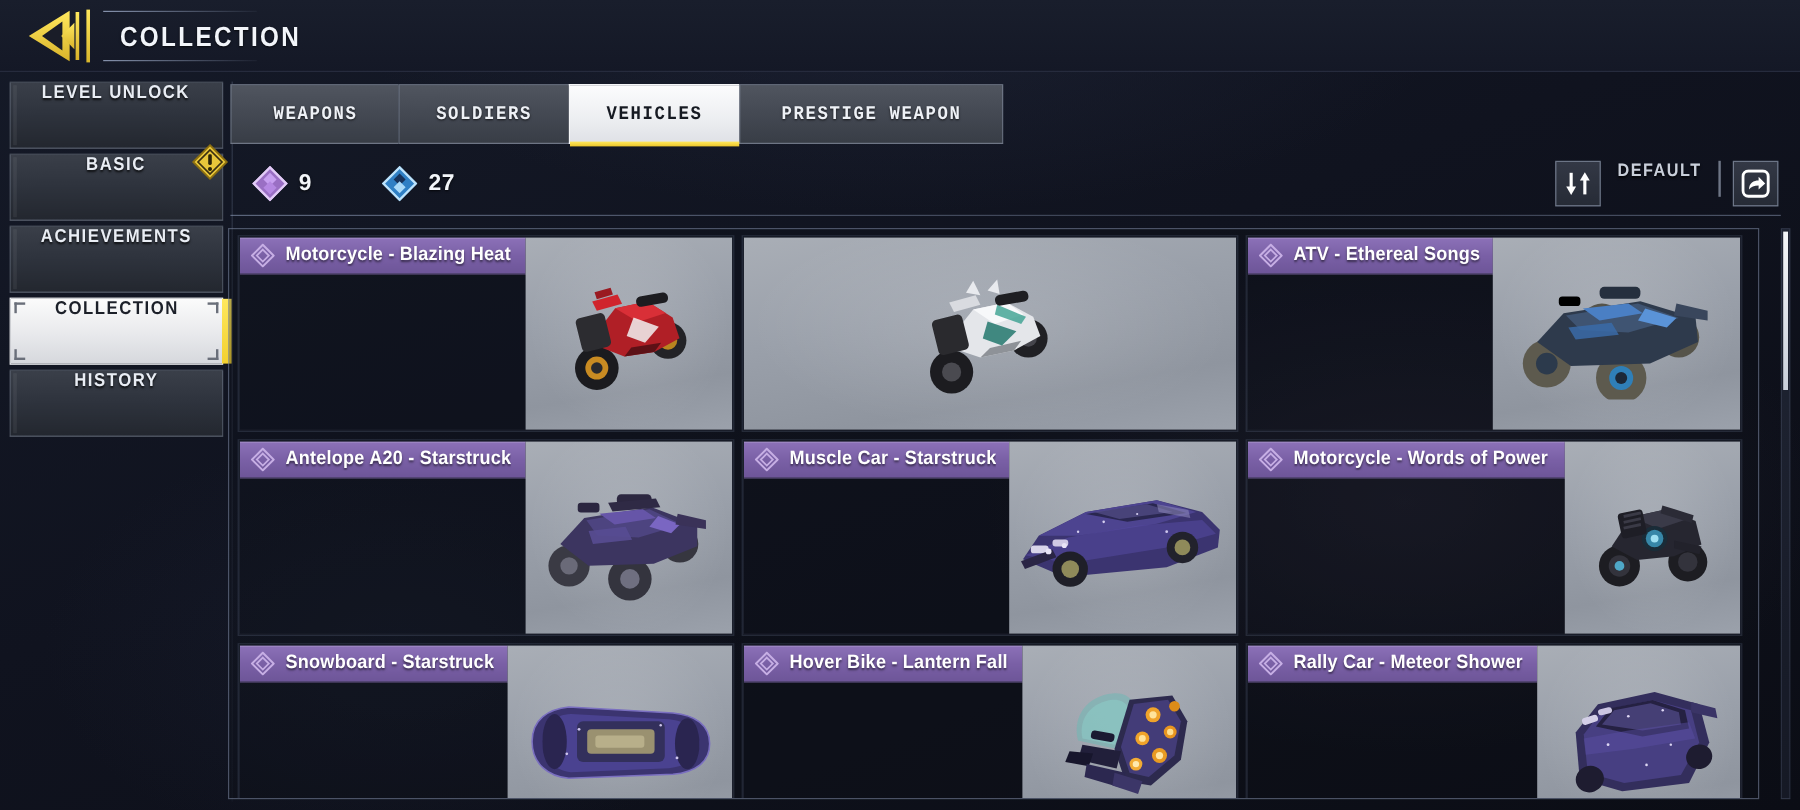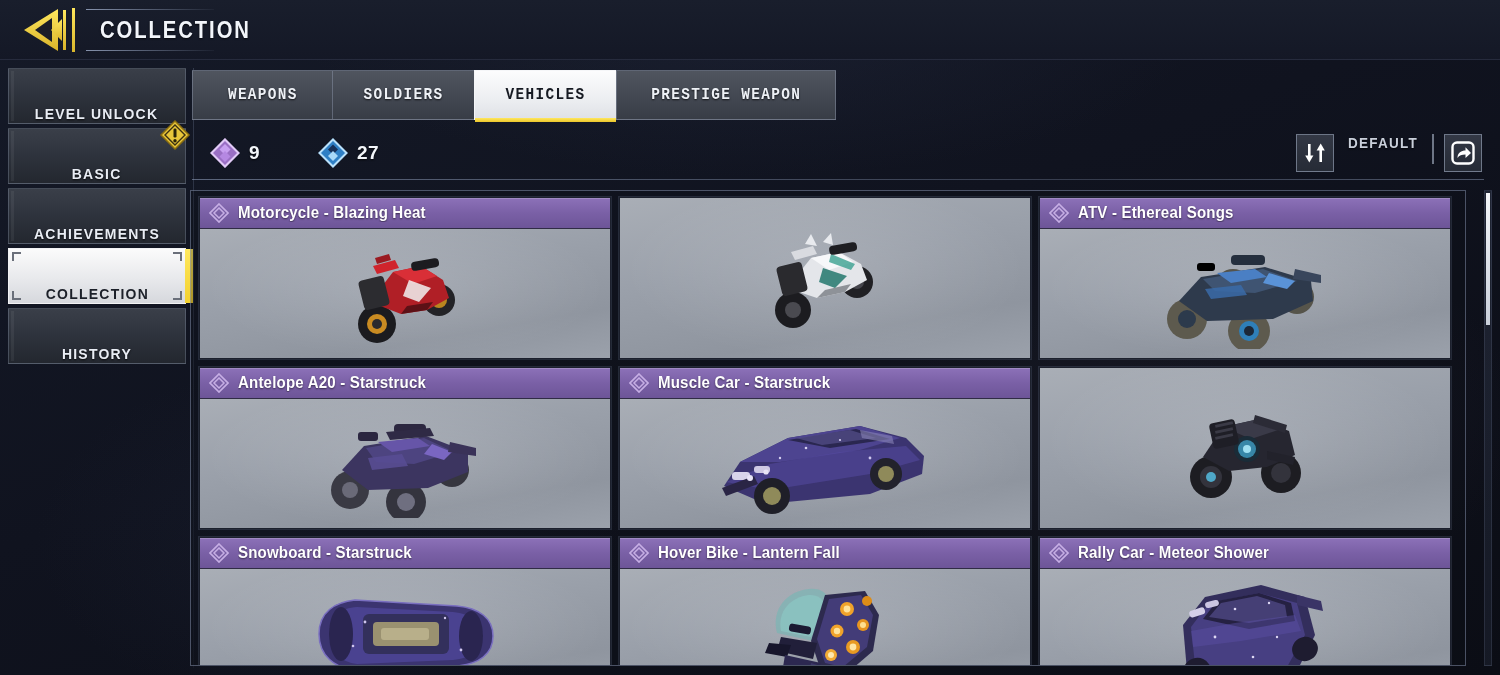--- a/index.html
+++ b/index.html
@@ -57,21 +57,21 @@
   
   #sidebar {
     position: absolute; left: 8px; top: 68px; width: 178px; height: 600px;
   }
   #sidebar::after {
     content: ""; position: absolute; right: -8px; top: 0; width: 1px; height: 600px;
     background: linear-gradient(180deg, rgba(130,145,175,0.28), rgba(130,145,175,0.05));
   }
   .side-item {
     position: relative; height: 56px; margin-bottom: 4px;
-    display: flex; align-items: flex-end; justify-content: center;
+    display: flex; align-items: flex-start; justify-content: center;
     background: linear-gradient(180deg, #3a3f49 0%, #2e333d 48%, #23272f 100%);
     border: 1px solid rgba(150,162,185,0.30);
     color: #e9edf4; font-size: 15.5px; font-weight: bold; letter-spacing: 1.4px;
     font-family: "Liberation Sans Narrow", "Liberation Sans", sans-serif;
     cursor: pointer;
     text-shadow: 0 1px 2px rgba(0,0,0,0.8);
   }
   .side-item .side-label { transform: scaleX(0.9); }
   .side-item::before {
     content: ""; position: absolute; left: 2px; top: 2px; bottom: 2px; width: 3px;
@@ -182,21 +182,21 @@
     column-gap: 0px; row-gap: 0px;
   }
   .card {
     position: relative; width: 420px; height: 170px;
     padding: 0 8px 8px 0;
     cursor: pointer;
   }
   .card-inner {
     width: 412px; height: 162px;
     border: 1px solid rgba(30,34,46,0.95);
-    display: flex; flex-direction: column;
+    display: flex; flex-direction: row;
     box-shadow: 0 0 0 1px rgba(120,132,160,0.22);
   }
   .card-head {
     height: 31px; flex: none;
     background: linear-gradient(180deg, #8c71b8 0%, #7a60a6 50%, #6d5598 100%);
     border-bottom: 1px solid rgba(25,28,40,0.8);
     display: flex; align-items: center; gap: 9px;
     padding-left: 9px;
     position: relative;
   }
@@ -503,20 +503,27 @@
             <circle cx="130" cy="28" r="1.1" fill="#d6d0f0"></circle>
             <circle cx="70" cy="46" r="1.2" fill="#d6d0f0"></circle>
             <circle cx="160" cy="46" r="1.4" fill="#cfc8ee"></circle>
           </svg>
         </div>
       </div>
     </div>
 
     <div class="card">
       <div class="card-inner">
+        <div class="card-head">
+          <svg class="rarity-diamond" width="20" height="20" viewBox="0 0 20 20">
+            <path d="M10 1 L19 10 L10 19 L1 10 Z" fill="none" stroke="#c6aee4" stroke-width="1.7"></path>
+            <path d="M10 5 L15 10 L10 15 L5 10 Z" fill="none" stroke="#c6aee4" stroke-width="1.5"></path>
+          </svg>
+          <span class="card-name">Motorcycle - Words of Power</span>
+        </div>
         <div class="card-body">
           <svg class="veh" width="180" height="110" viewBox="0 0 180 110">
             <ellipse cx="56" cy="84" rx="21" ry="21" fill="#1d1d22"></ellipse>
             <ellipse cx="56" cy="84" rx="11" ry="11" fill="#33333c"></ellipse>
             <ellipse cx="56" cy="84" rx="5" ry="5" fill="#4fa8c8"></ellipse>
             <ellipse cx="126" cy="80" rx="20" ry="20" fill="#1d1d22"></ellipse>
             <ellipse cx="126" cy="80" rx="10" ry="10" fill="#33333c"></ellipse>
             <path d="M48 64 L68 34 L104 26 L134 38 L140 62 L112 74 L74 78 Z" fill="#262630"></path>
             <path d="M68 34 L104 26 L126 36 L96 46 Z" fill="#3a3a48"></path>
             <circle cx="92" cy="56" r="13" fill="#1a2c38"></circle>

